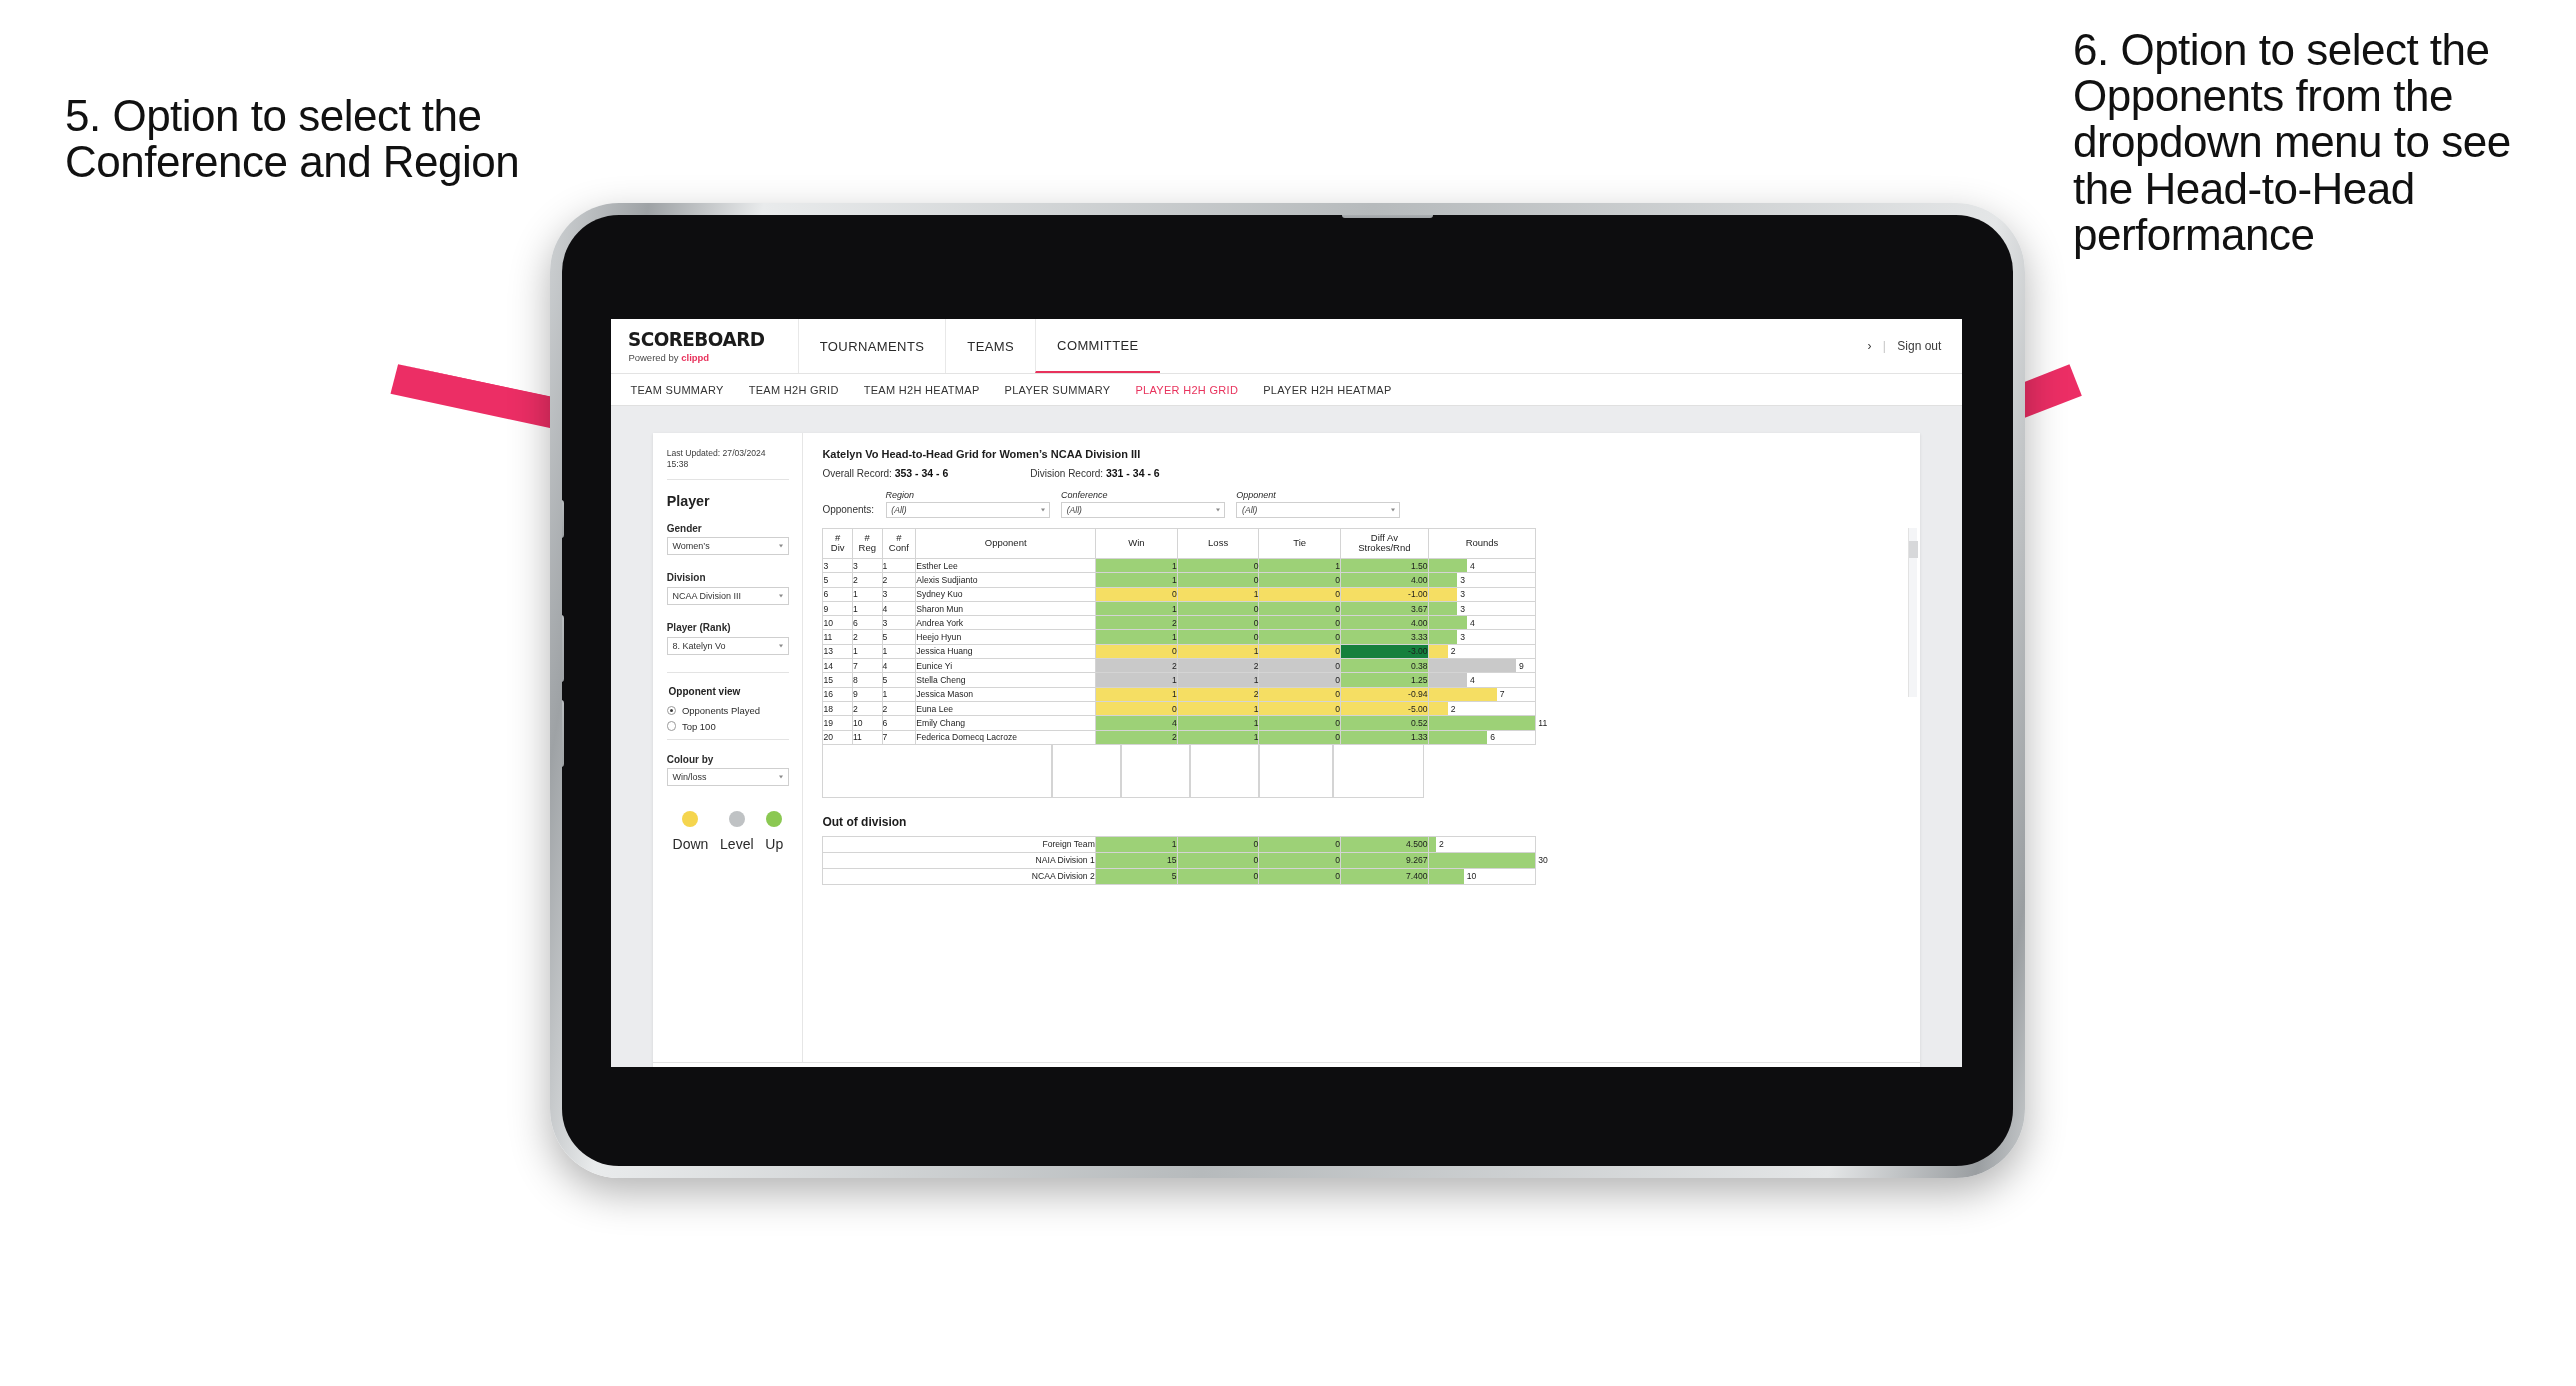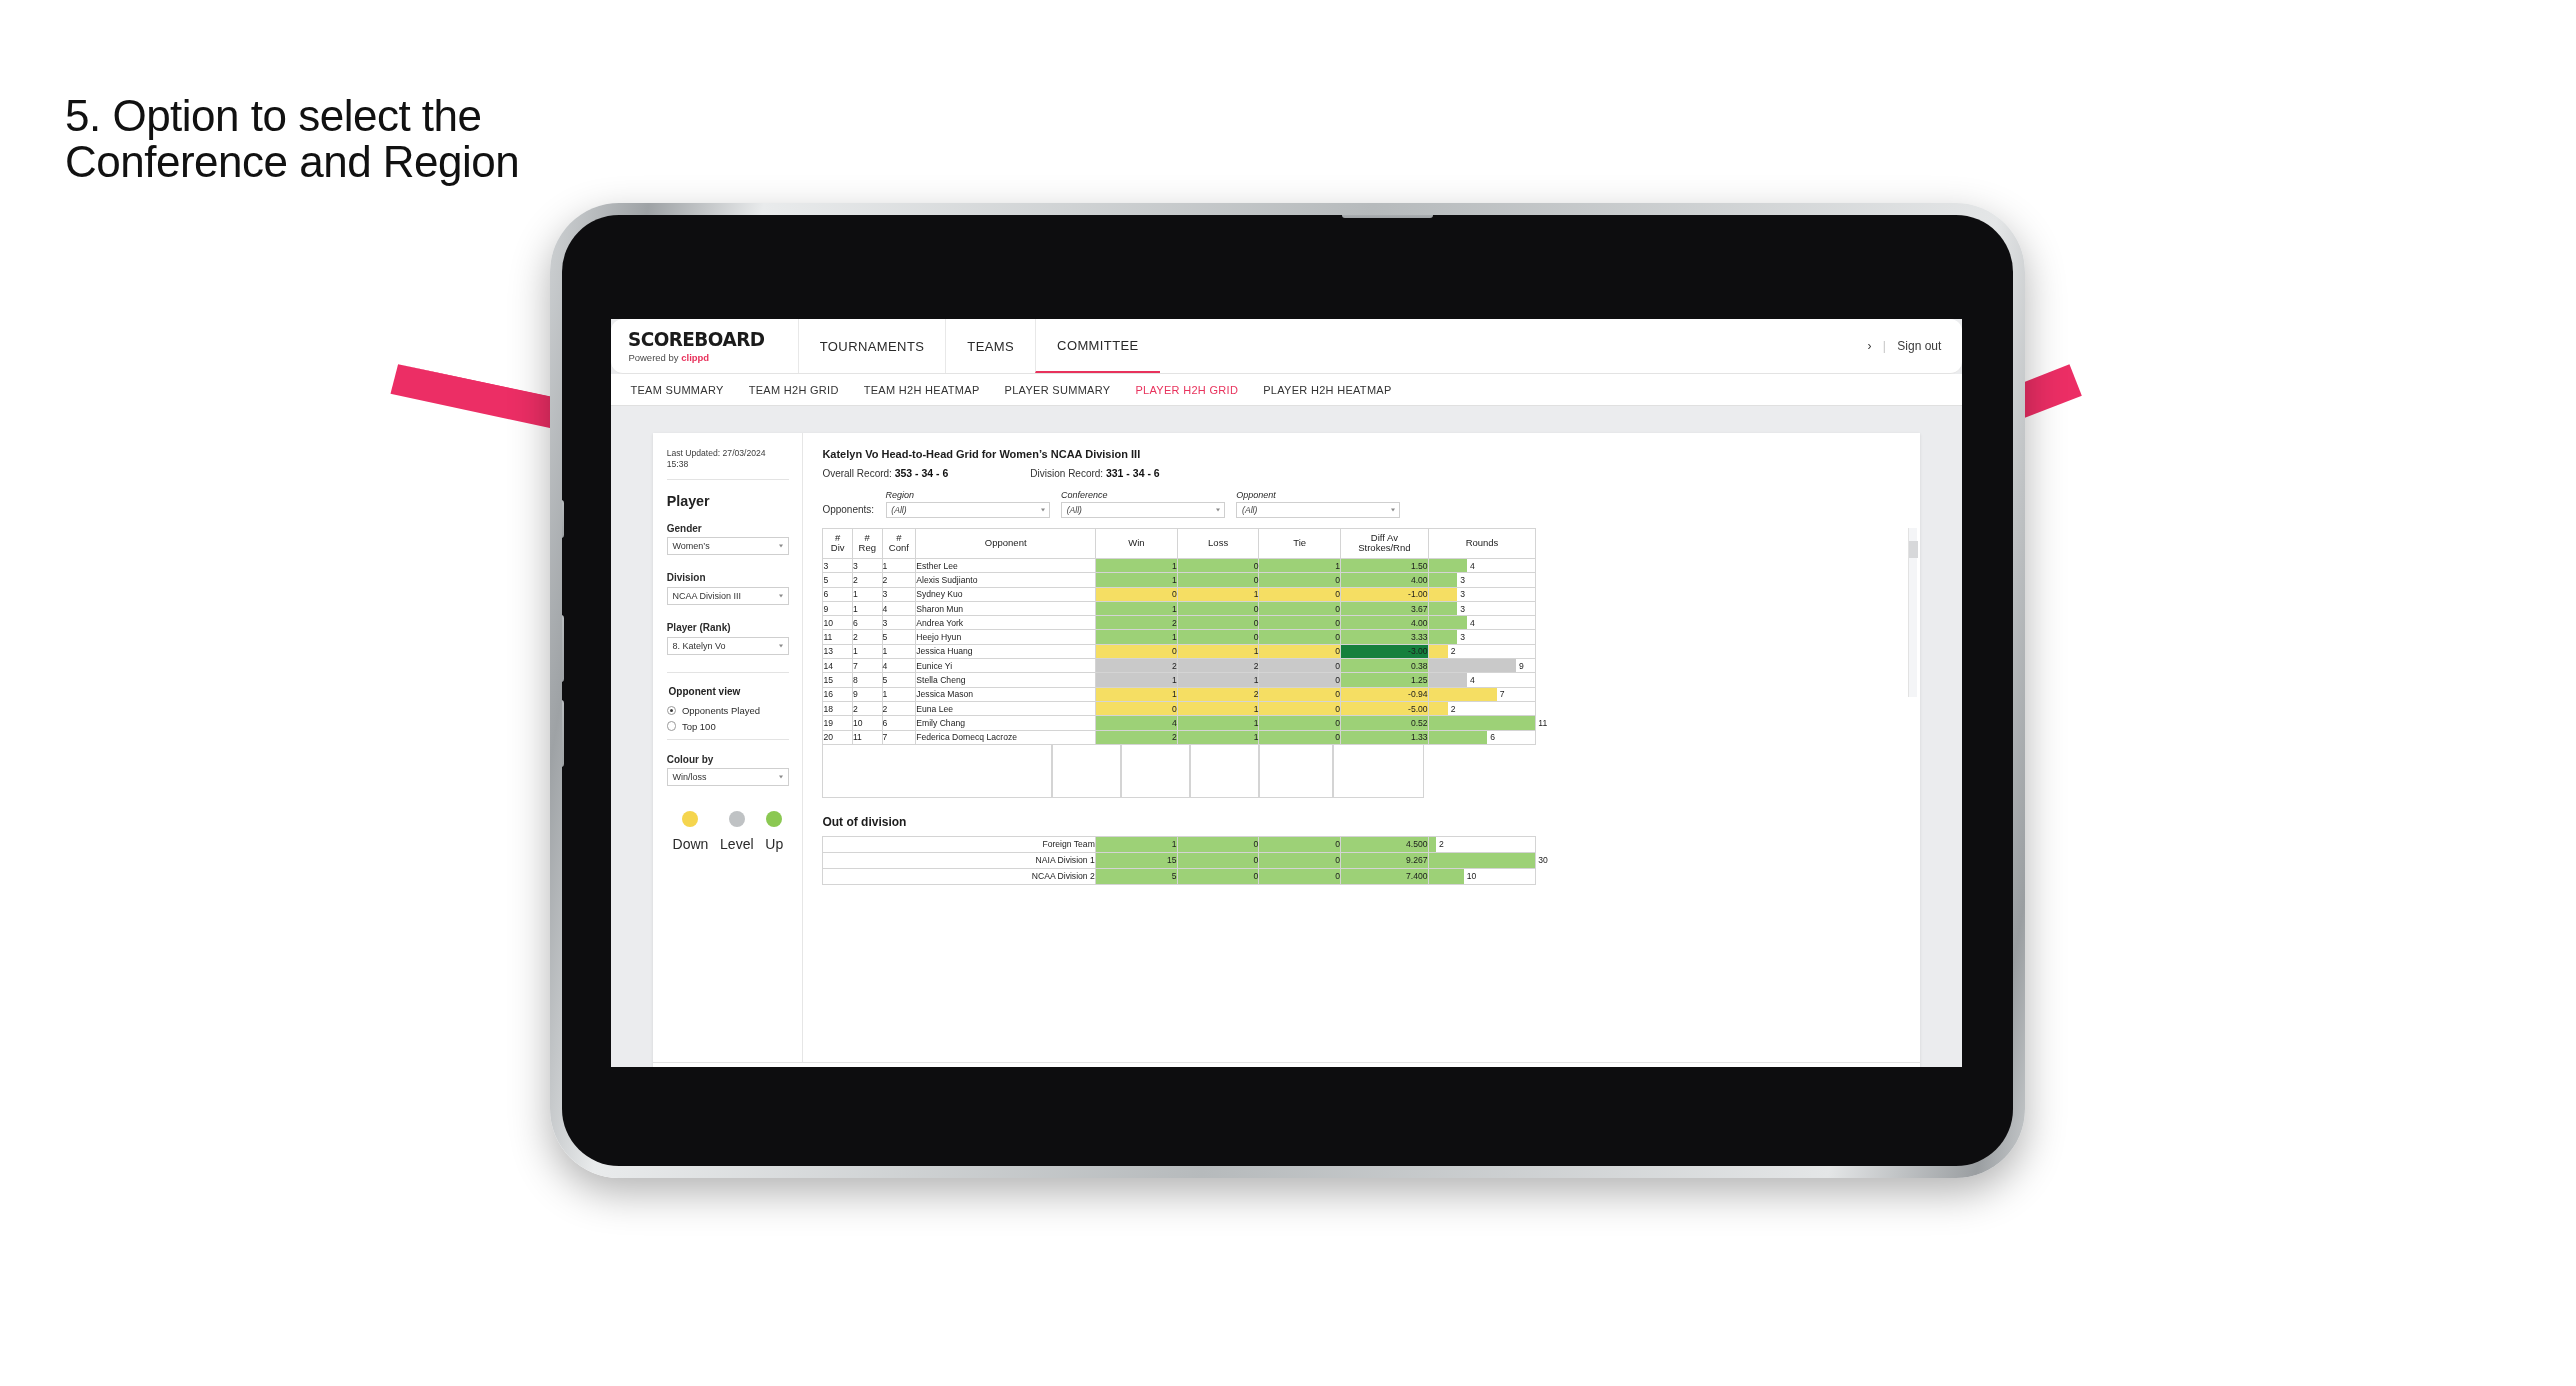--- a/index.html
+++ b/index.html
@@ -54,21 +54,20 @@
   #btn-v1 { left: -5.7px; top: 285px; width: 7.6px; height: 38px; }
   #btn-v2 { left: -5.7px; top: 400px; width: 7.6px; height: 67px; }
   #btn-v3 { left: -5.7px; top: 485px; width: 7.6px; height: 67px; }
 
   
   #app-header {
     height: 55px; background: #fff;
     display: flex; align-items: stretch;
     border-bottom: 1px solid #e3e3e3;
     padding-left: 17px;
-    border-radius: 12px;
   }
   #logo-block { display: flex; flex-direction: column; justify-content: center; padding-right: 21px; }
   #logo-word {
     font-family: "DejaVu Sans", sans-serif;
     font-weight: 700; font-size: 20px; letter-spacing: -0.6px;
     color: #1b1b1b; line-height: 1; transform: scaleX(0.92); transform-origin: left center;
   }
   #logo-sub { font-size: 9.5px; color: #4a4a4a; margin-top: 2.9px; white-space: nowrap; }
   #logo-sub b { color: #e8325c; font-weight: 700; }
 
@@ -204,20 +203,21 @@
       <path d="M418 383 L1110 530 L1100 562 L410 414 Z"></path>
       <polygon points="1095,512 1185,540 1105,575"></polygon>
     </g>
     <g fill="#EC2E65">
       <path d="M2175 383 L1860 506 L1872 538 L2188 416 Z"></path>
       <polygon points="1790,533 1890,492 1893,545"></polygon>
     </g>
   </svg>
 
   <div class="annot" id="annot-left">5. Option to select the Conference and Region</div>
+  <div class="annot" id="annot-right">6. Option to select the Opponents from the dropdown menu to see the Head-to-Head performance</div>
 
   <div id="tablet">
     <div id="tablet-bezel">
       <div class="tab-btn" id="btn-power"></div>
       <div class="tab-btn" id="btn-v1"></div>
       <div class="tab-btn" id="btn-v2"></div>
       <div class="tab-btn" id="btn-v3"></div>
 
       <div id="screen">
 

